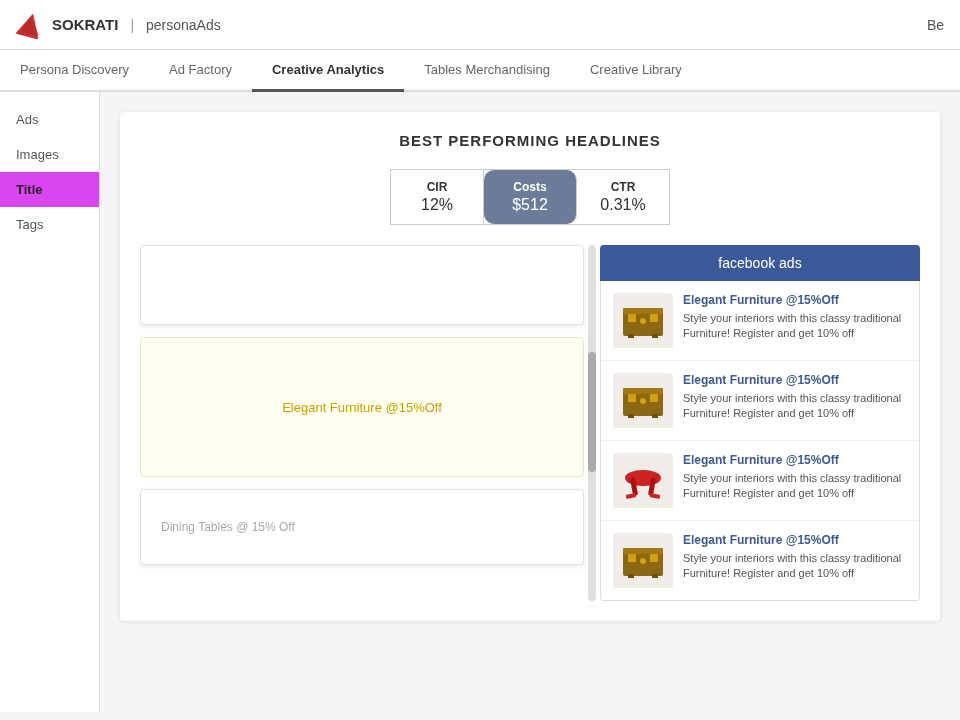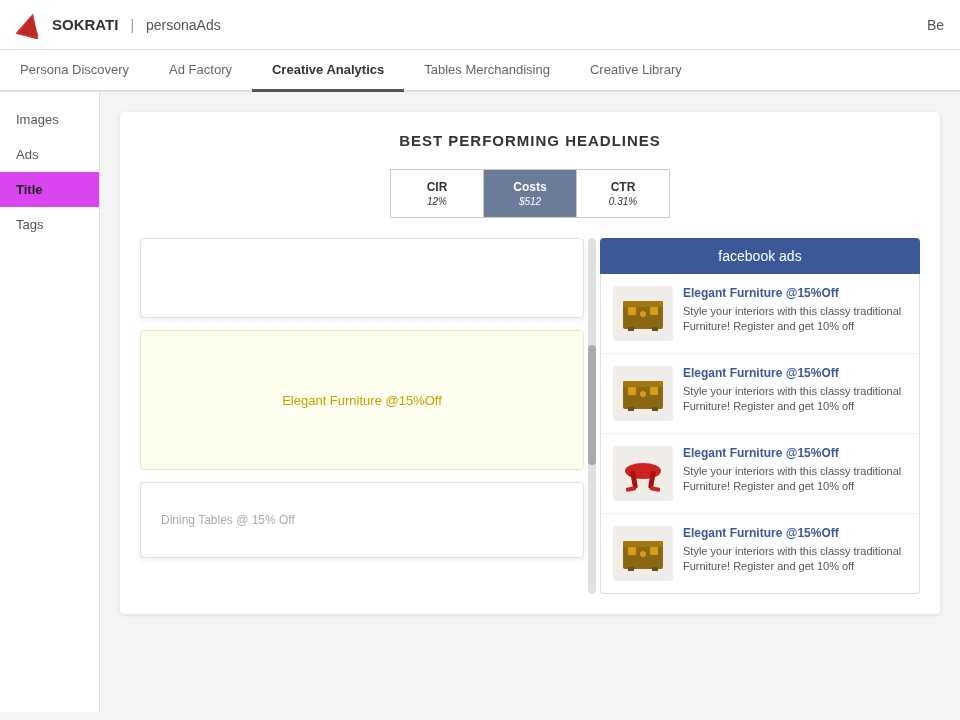--- a/index.html
+++ b/index.html
@@ -129,29 +129,29 @@
       text-align: center;
       padding: 10px 16px;
       border-right: 1px solid #ccc;
     }
     .metric-cell:last-child {
       border-right: none;
     }
     .metric-cell.active {
       background: #6b7c99;
       color: #fff;
+      border-radius: 10px;
     }
     .metric-label {
       font-size: 12px;
       font-weight: bold;
     }
     .metric-value {
-      font-size: 10px;
+      font-size: 16px;
       margin-top: 2px;
-      font-style: italic;
     }
 
     
     .two-col {
       display: flex;
       gap: 16px;
       margin-top: 20px;
     }
 
     
@@ -299,22 +299,22 @@
   <div class="nav-tab">Persona Discovery</div>
   <div class="nav-tab">Ad Factory</div>
   <div class="nav-tab active">Creative Analytics</div>
   <div class="nav-tab">Tables Merchandising</div>
   <div class="nav-tab">Creative Library</div>
 </nav>
 
 <div class="layout">
 
   <aside class="sidebar">
+    <div class="sidebar-item">Ads</div>
     <div class="sidebar-item">Images</div>
-    <div class="sidebar-item">Ads</div>
     <div class="sidebar-item active">Title</div>
     <div class="sidebar-item">Tags</div>
   </aside>
 
   <div class="main-content">
     <div class="content-panel">
 
       <div class="panel-title">BEST PERFORMING HEADLINES</div>
 
       <div class="metrics-row">

